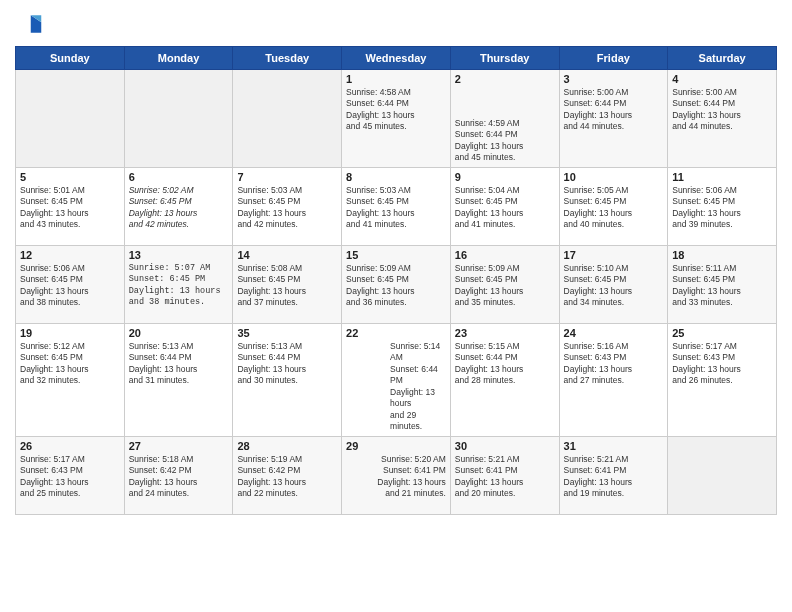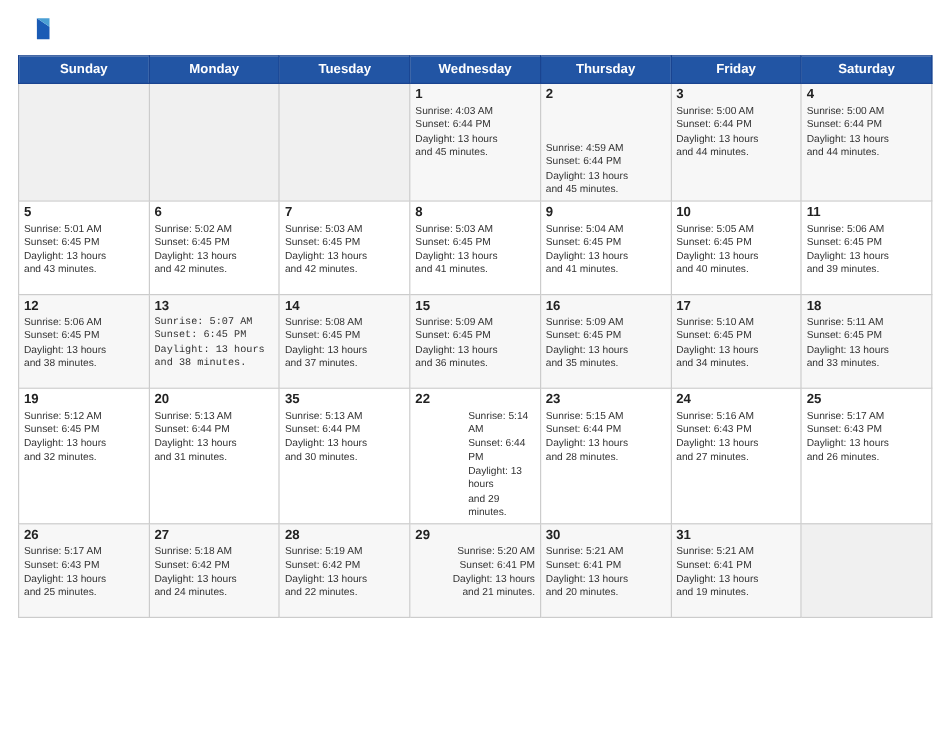--- a/index.html
+++ b/index.html
@@ -136,21 +136,21 @@
           <th>Saturday</th>
         </tr>
     </thead>
     <tbody id="calendar-body">
     <tr>
           <td class="empty-cell"></td>
           <td class="empty-cell"></td>
           <td class="empty-cell"></td>
           <td>
             <span class="day-num">1</span>
-            <div class="day-info" style="white-space: pre-line;">Sunrise: 4:03 AM
+            <div class="day-info" style="white-space: pre-line;">Sunrise: 4:58 AM
 Sunset: 6:44 PM
 Daylight: 13 hours
 and 45 minutes.</div>
           </td>
           <td>
             <span class="day-num">2</span>
             <div class="day-info" style="white-space: pre-line; margin-top: 33px;">Sunrise: 4:59 AM
 Sunset: 6:44 PM
 Daylight: 13 hours
 and 45 minutes.</div>
@@ -173,21 +173,21 @@
         <tr>
           <td>
             <span class="day-num">5</span>
             <div class="day-info" style="white-space: pre-line;">Sunrise: 5:01 AM
 Sunset: 6:45 PM
 Daylight: 13 hours
 and 43 minutes.</div>
           </td>
           <td>
             <span class="day-num">6</span>
-            <div class="day-info" style="white-space: pre-line;">Sunrise: 5:02 AM
+            <div class="day-info" style="white-space: pre-line; font-style: italic;">Sunrise: 5:02 AM
 Sunset: 6:45 PM
 Daylight: 13 hours
 and 42 minutes.</div>
           </td>
           <td>
             <span class="day-num">7</span>
             <div class="day-info" style="white-space: pre-line;">Sunrise: 5:03 AM
 Sunset: 6:45 PM
 Daylight: 13 hours
 and 42 minutes.</div>

